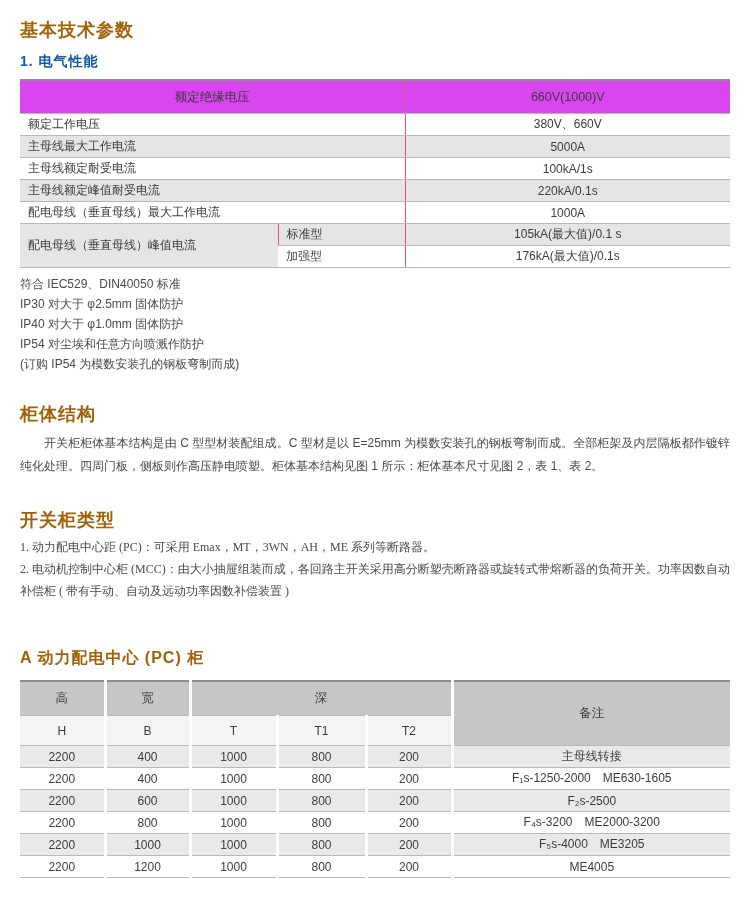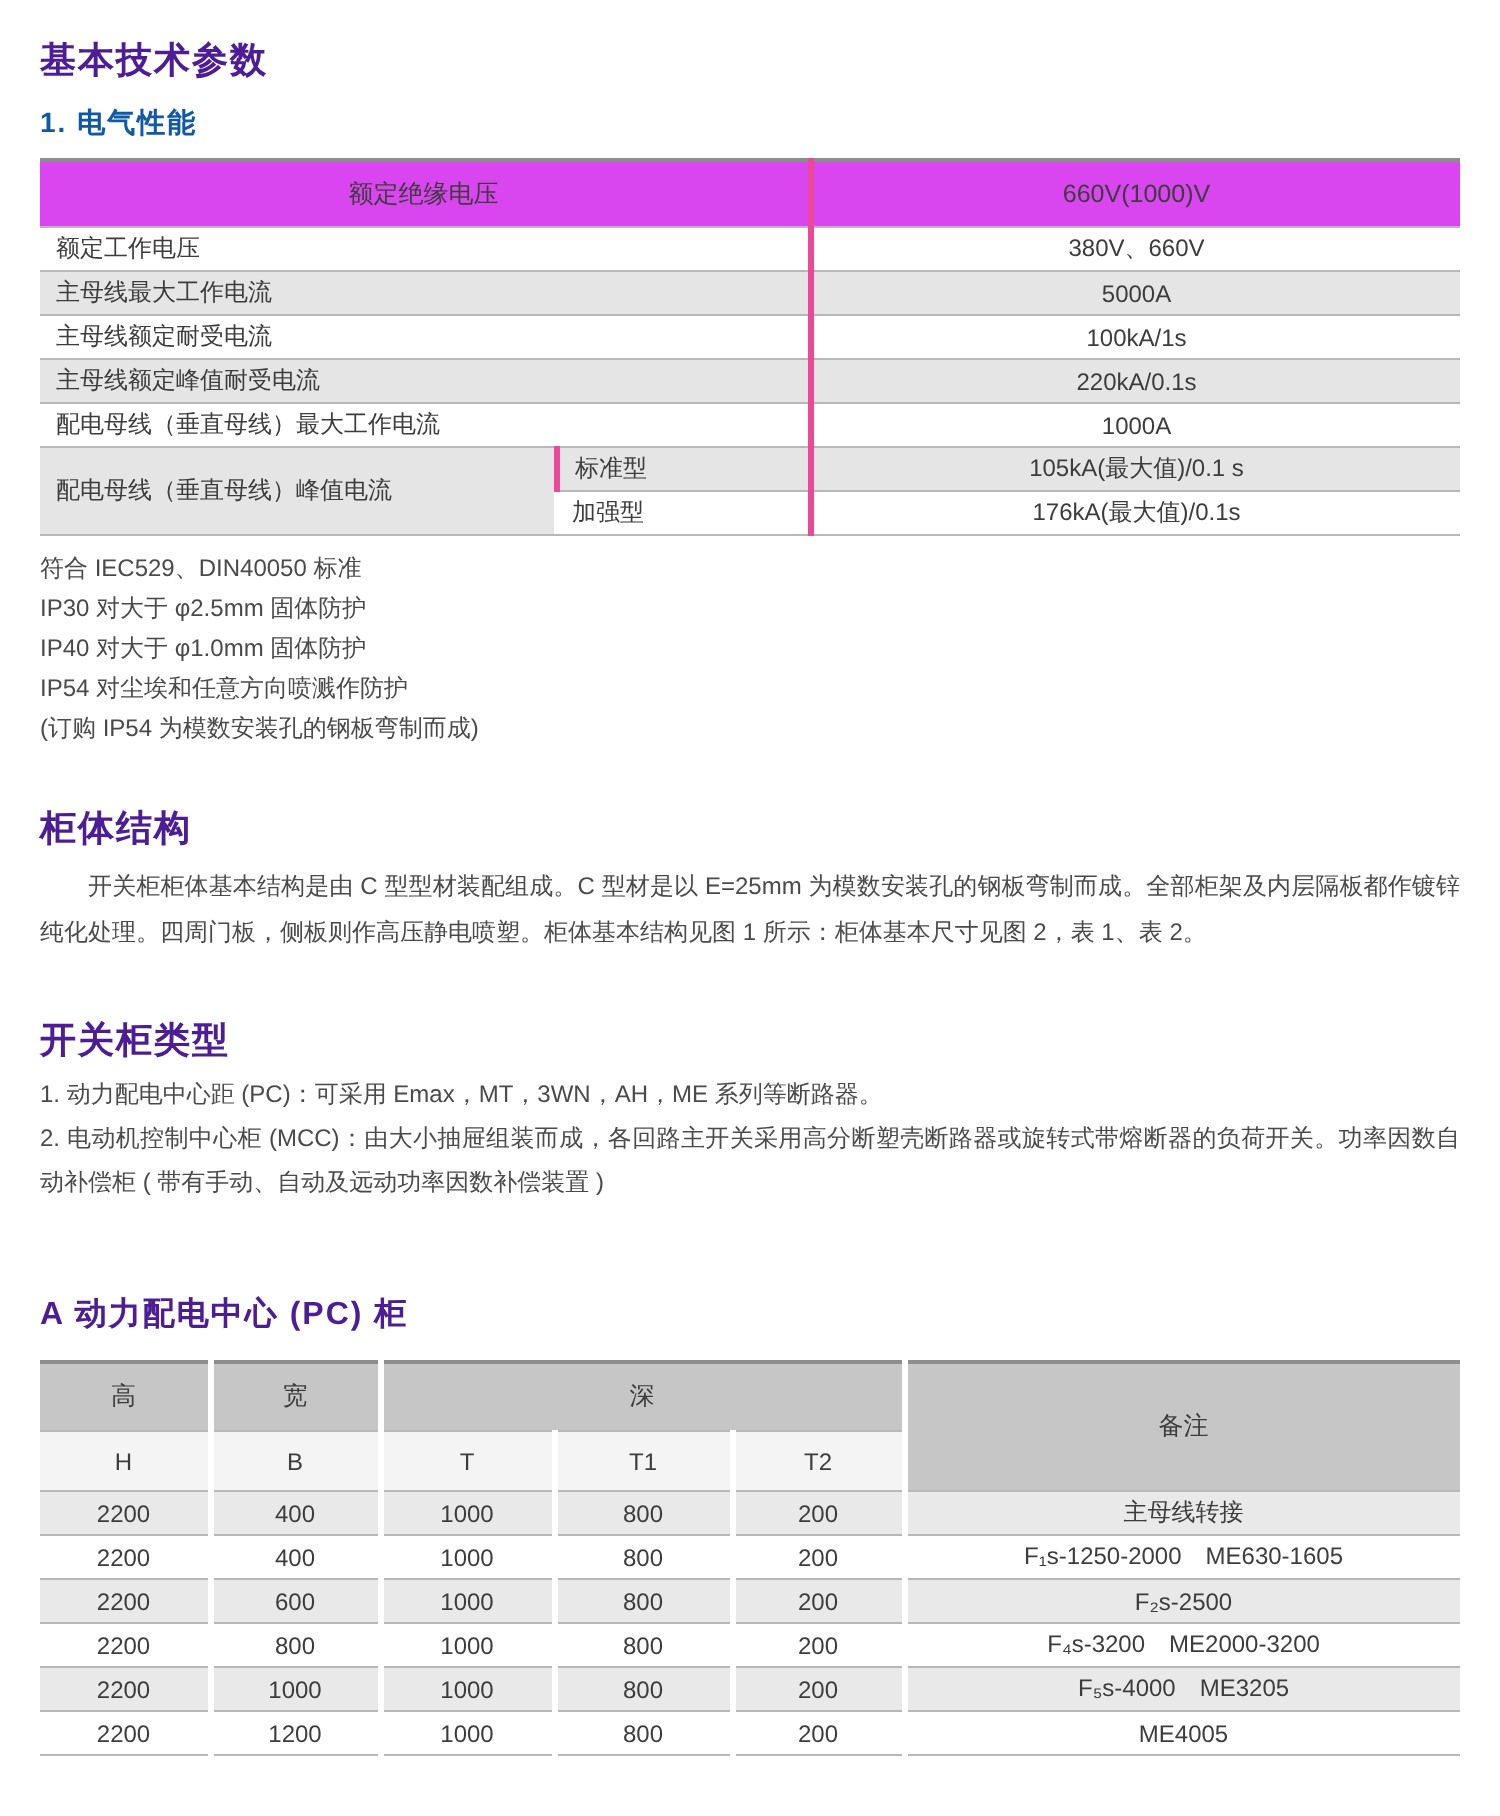--- a/index.html
+++ b/index.html
@@ -4,32 +4,32 @@
 <style>
   html,body { margin:0; padding:0; background:#ffffff; }
   .page {
     width:750px; height:908px; box-sizing:border-box;
     background:#ffffff; position:relative;
     padding:18px 20px 0 20px;
     font-family:"Liberation Sans","DejaVu Sans",sans-serif;
     color:#4a4a4a;
     overflow:hidden;
   }
-  .h-main { font-size:18px; line-height:24px; font-weight:bold; color:#4c1d95; margin:0; letter-spacing:1px; }
+  .h-main { font-size:18px; line-height:24px; font-weight:bold; color:#a16207; margin:0; letter-spacing:1px; }
   .h-sub  { font-size:14px; line-height:20px; font-weight:bold; color:#1259a5; margin:9px 0 0 0; letter-spacing:1px; }
 
   table.tbl {
     width:710px; table-layout:fixed; border-collapse:collapse;
     font-size:12px; color:#3c3c3c;
     border-top:2px solid #8d8d8d; border-bottom:1px solid #9a9a9a;
     margin-top:8px;
   }
   .tbl td {
     border-bottom:1px solid #b8b8b8;
-    border-left:3px solid #ec4899;
+    border-left:1px solid #ec4899;
     padding:0 8px; height:21px; overflow:hidden; white-space:nowrap;
   }
   .tbl td:first-child { border-left:none; }
   .tbl tr.hdr td { background:#d946ef; height:32px; text-align:center; font-size:12.5px; }
   .tbl td.lbl { text-align:left;font-family:Liberation Serif, serif; }
   .tbl td.val { text-align:center; }
   .tbl tr.g td { background:#e5e5e5; }
   .tbl tr.w td { background:#ffffff; }
   .tbl td.peak { background:#e9e9e9; }
 
@@ -48,21 +48,21 @@
   .dim tr.hdr1 td { background:#c6c6c6; height:33px; font-size:12.5px; }
   .dim tr.hdr2 td { background:#f4f4f4; height:29px; }
   .dim td.remark-hd { background:#c6c6c6; }
   .dim tr.g td { background:#e9e9e9; }
   .dim tr.w td { background:#ffffff; }
 
   .prot-lines { margin-top:6px; }
   .prot-lines div { font-size:12px; line-height:20px; }
 
   .para { font-size:12px; line-height:23px; margin:6px 0 0 0; text-indent:2em; text-align:justify; }
-  .list-para { font-size:12px; line-height:22px; margin:4px 0 0 0; }
+  .list-para { font-size:12px; line-height:22px; margin:4px 0 0 0;font-family:Liberation Serif, serif; }
   .list-para div { text-align:justify; }
 
   .sec-structure { margin-top:28px; }
   .sec-types { margin-top:30px; }
   .sec-protection { margin-top:26px; }
   .sec-pc { margin-top:44px; font-size:16px; }
 </style>
 </head>
 <body>
 

